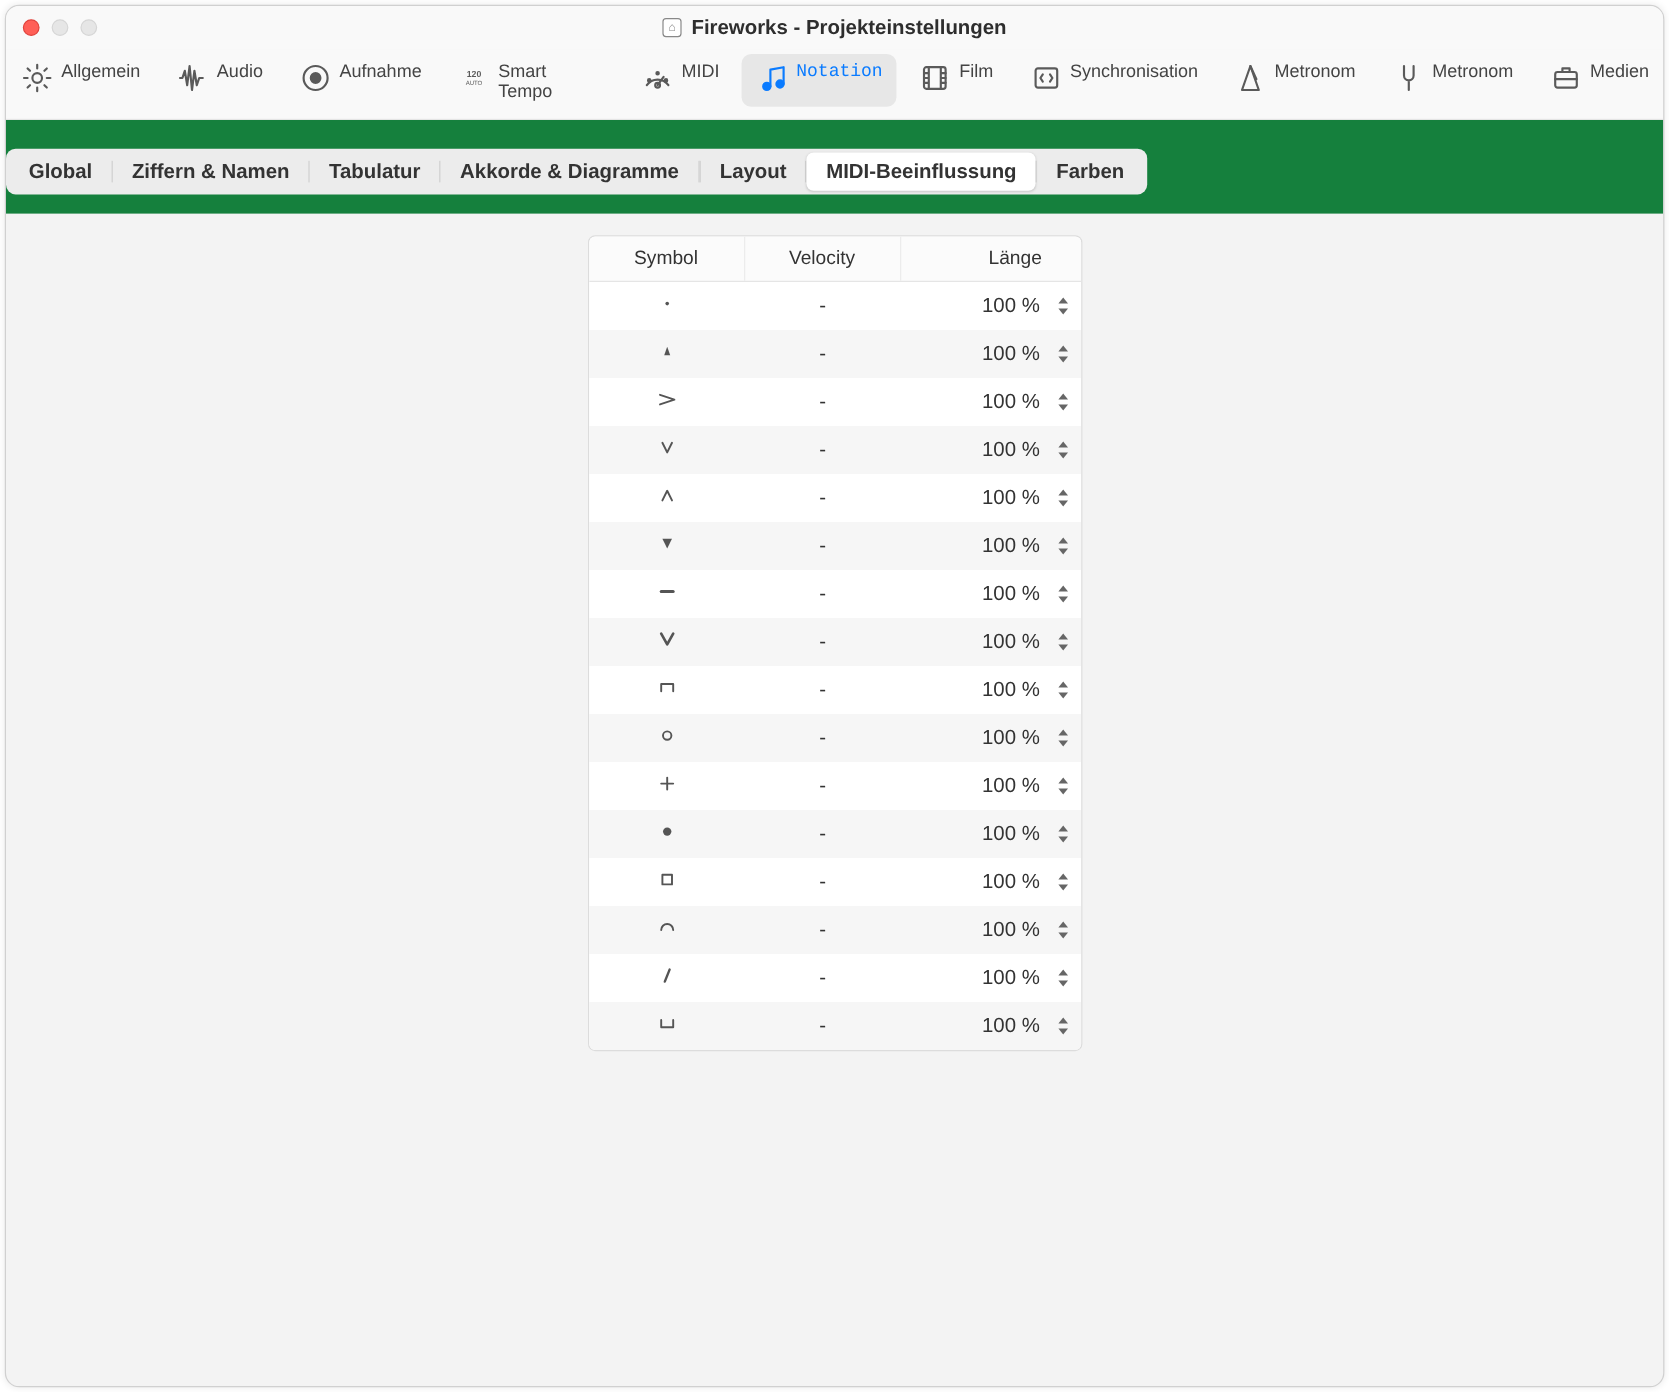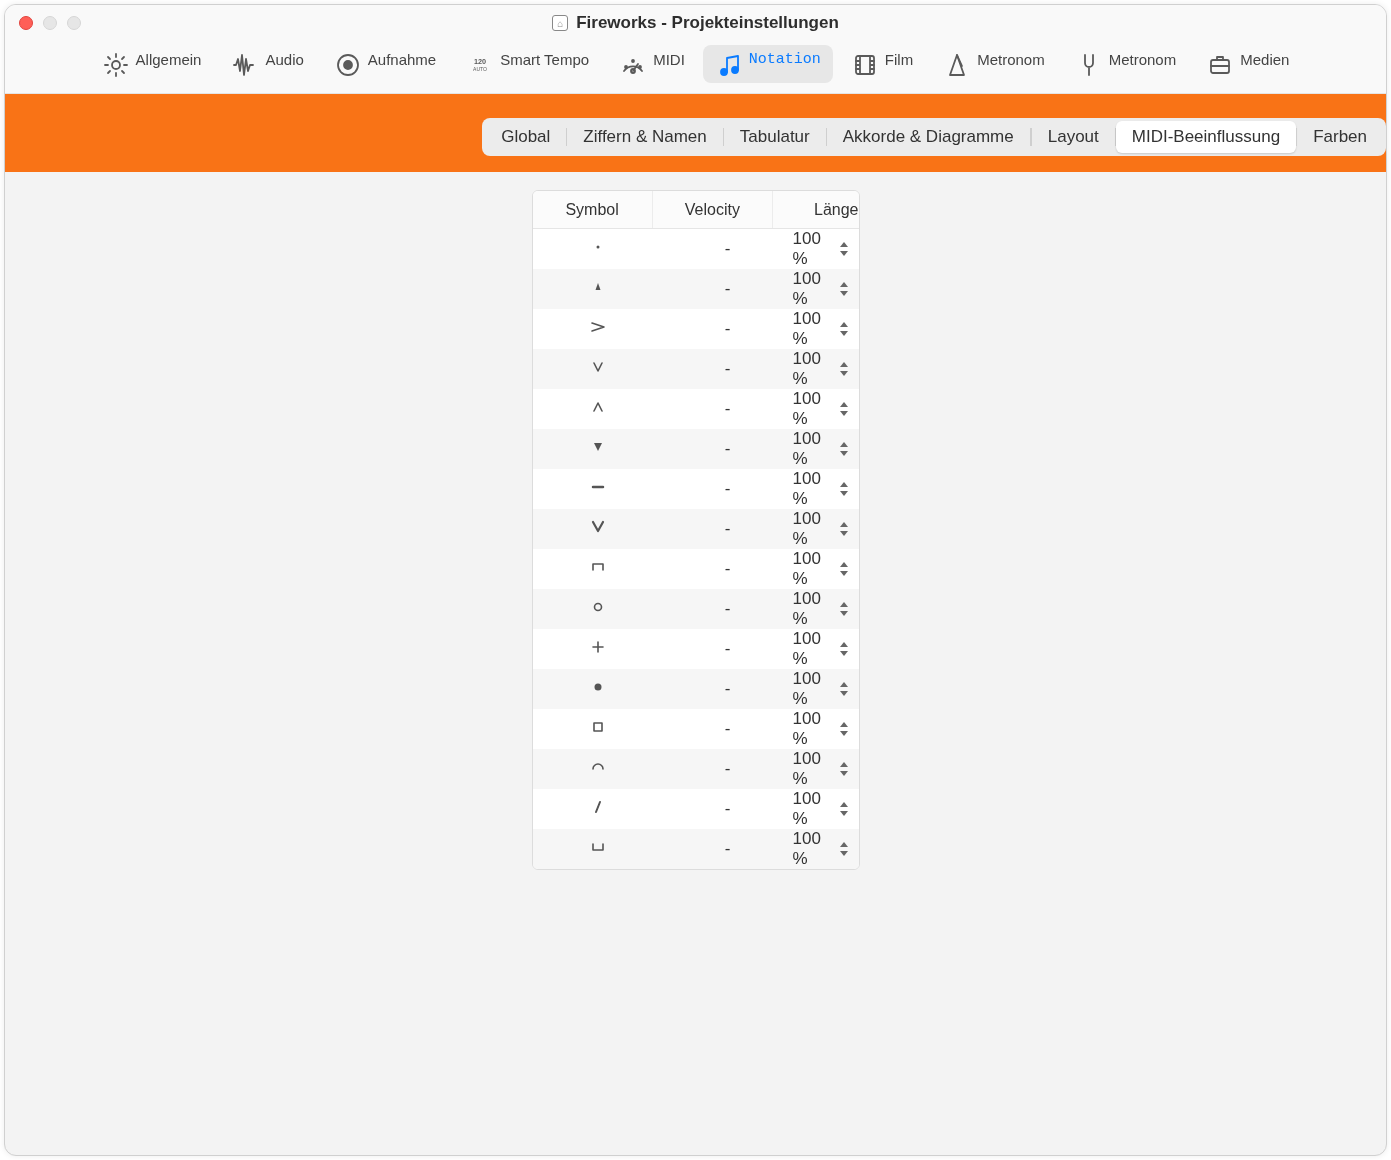--- a/index.html
+++ b/index.html
@@ -76,23 +76,24 @@
   }
   .toolbar-item.active .toolbar-icon { color: #0a7bff; }
   .toolbar-label {
     font-size: 15px;
     color: #444;
   }
   .toolbar-item.active .toolbar-label { color: #0a7bff; font-family: Liberation Mono, monospace; }
   
   .subtab-row {
     display: flex;
-    justify-content: flex-end;
+    justify-content: flex-start;
     padding: 24px 0 16px 0;
-    background: #f97316;
+    background: #15803d;
+    font-weight: bold;
   }
   .subtab-group {
     display: flex;
     align-items: center;
     background: #ececec;
     border-radius: 8px;
     padding: 3px;
   }
   .subtab {
     padding: 6px 16px;
@@ -109,21 +110,21 @@
     width: 1px; height: 18px;
     background: #cfcfcf;
   }
   
   .table-wrap {
     display: flex;
     justify-content: center;
     padding-top: 18px;
   }
   .table {
-    width: 328px;
+    width: 412px;
     border: 1px solid #dcdcdc;
     border-radius: 6px;
     background: #ffffff;
     overflow: hidden;
   }
   .thead {
     display: flex;
     height: 38px;
     background: #fbfbfb;
     border-bottom: 1px solid #e5e5e5;
@@ -256,20 +257,29 @@
           <svg class="svgicon" viewBox="0 0 28 28" fill="none" stroke="#5a5a5a" stroke-width="1.8" stroke-linecap="round" stroke-linejoin="round">
             <rect x="5" y="5" width="18" height="18" rx="2"></rect>
             <path d="M9 5v18M19 5v18M5 10h4M5 14h4M5 18h4M19 10h4M19 14h4M19 18h4"></path>
           </svg>
         </div>
         <div class="toolbar-label">Film</div>
       </div>
       <div class="toolbar-item">
         <div class="toolbar-icon">
           <svg class="svgicon" viewBox="0 0 28 28" fill="none" stroke="#5a5a5a" stroke-width="1.8" stroke-linecap="round" stroke-linejoin="round">
+            <rect x="5" y="6" width="18" height="16" rx="2"></rect>
+            <path d="M11 11l-2 3 2 3M17 11l2 3-2 3"></path>
+          </svg>
+        </div>
+        <div class="toolbar-label">Synchronisation</div>
+      </div>
+      <div class="toolbar-item">
+        <div class="toolbar-icon">
+          <svg class="svgicon" viewBox="0 0 28 28" fill="none" stroke="#5a5a5a" stroke-width="1.8" stroke-linecap="round" stroke-linejoin="round">
             <path d="M14 4l7 20H7z"></path>
             <path d="M14 4l5 11"></path>
           </svg>
         </div>
         <div class="toolbar-label">Metronom</div>
       </div>
       <div class="toolbar-item">
         <div class="toolbar-icon">
           <svg class="svgicon" viewBox="0 0 28 28" fill="none" stroke="#5a5a5a" stroke-width="1.8" stroke-linecap="round" stroke-linejoin="round">
             <path d="M10 4v8a4 4 0 0 0 8 0V4M14 16v8"></path>

